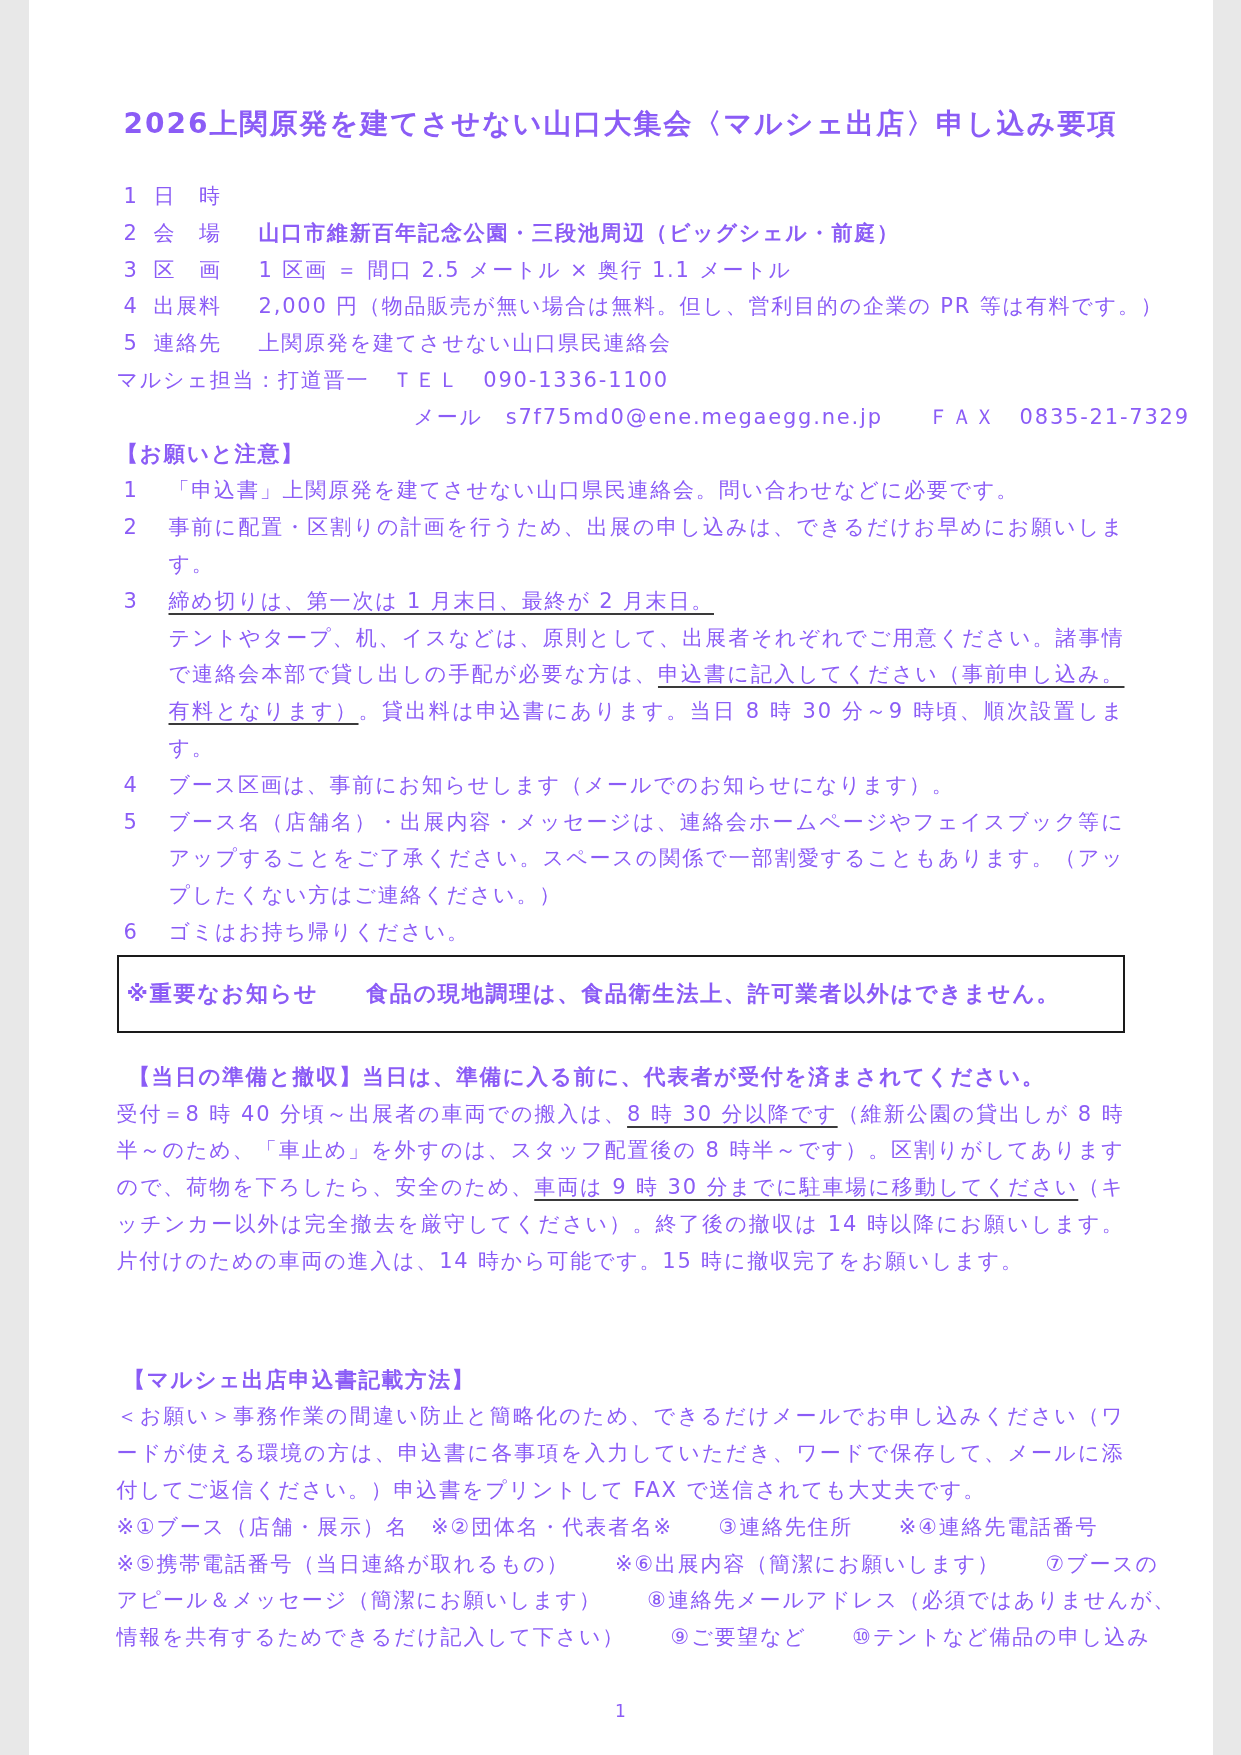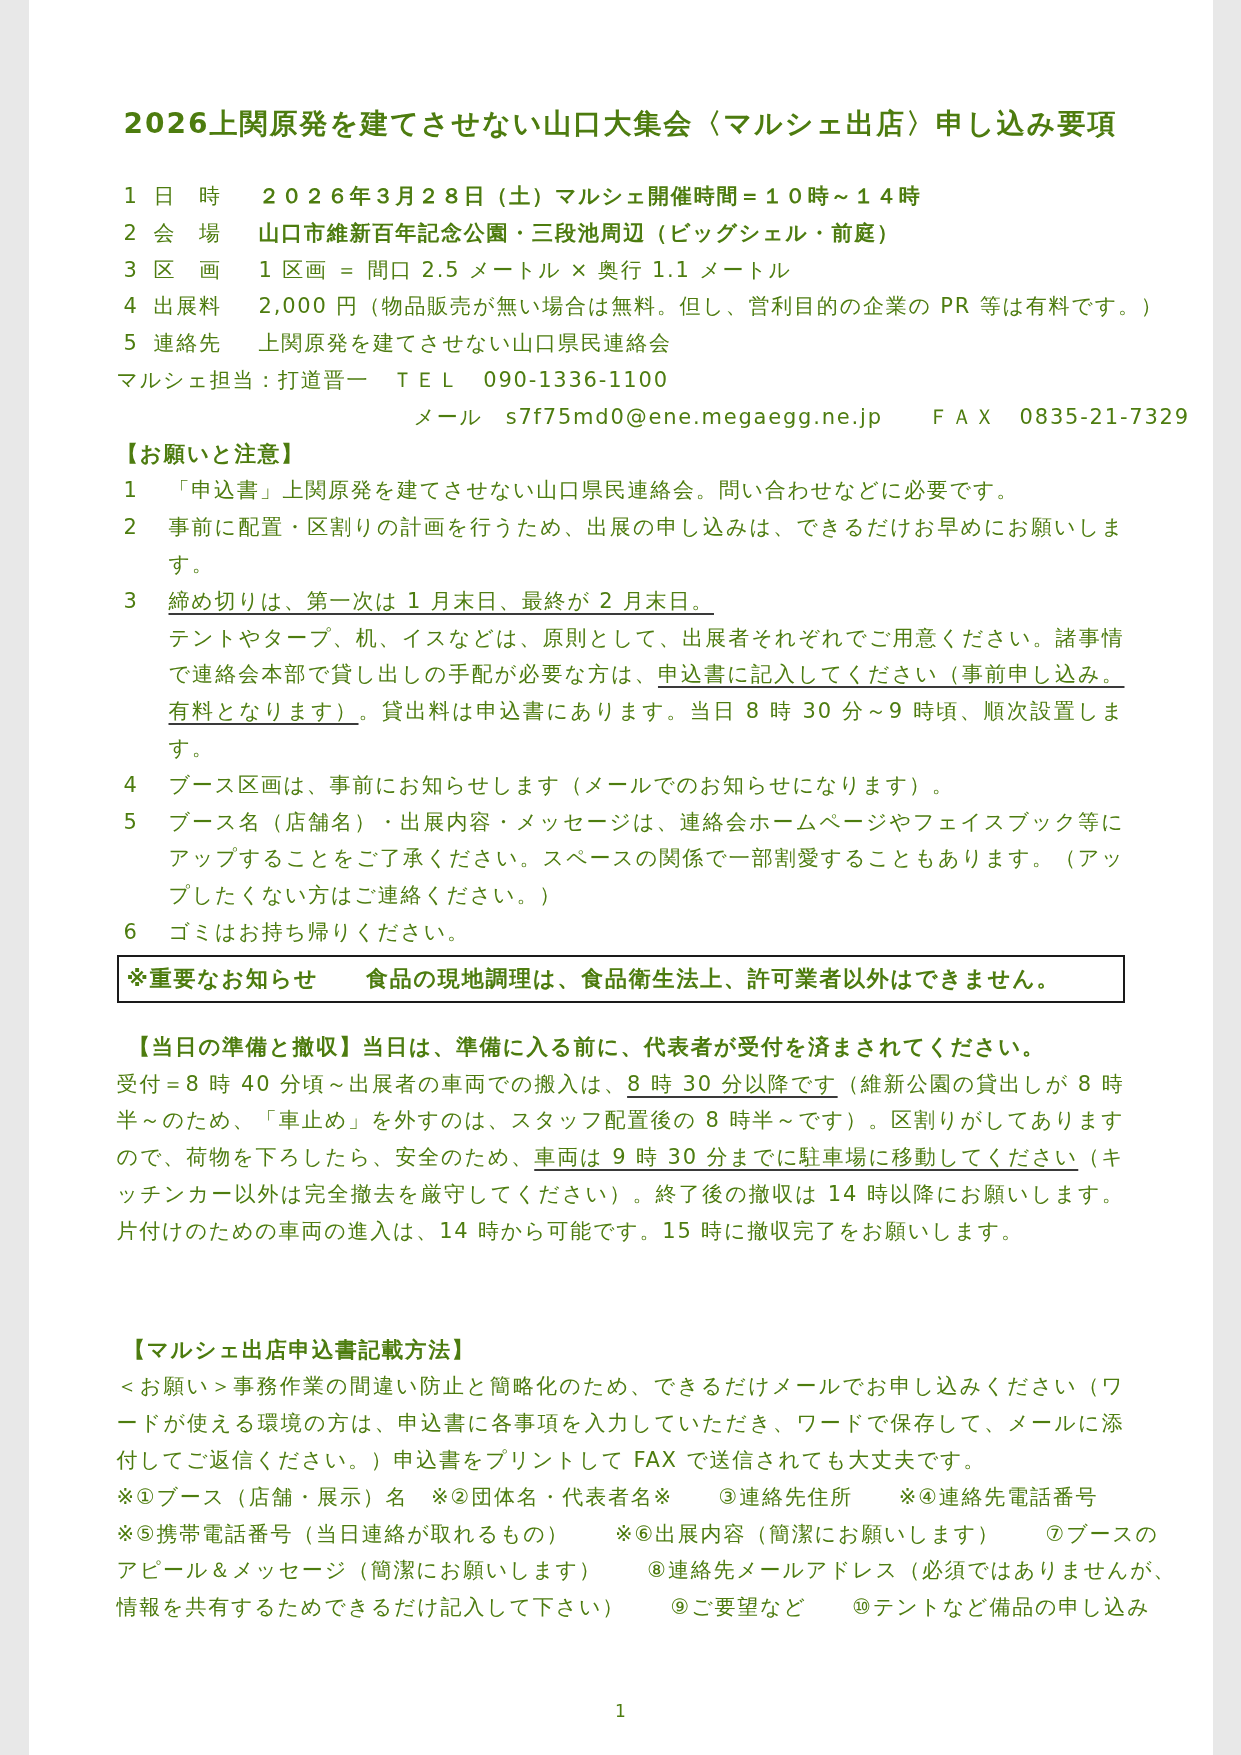--- a/index.html
+++ b/index.html
@@ -1,18 +1,18 @@
 <!DOCTYPE html>
 <html><head>
 <meta charset="utf-8">
 <style>
   html,body{margin:0;padding:0;background:#e8e8e8;}
   .page{
     width:1184px;height:1755px;background:#ffffff;position:relative;overflow:hidden;
-    margin:0 auto;font-family:"DejaVu Sans","Liberation Sans",sans-serif;color:#4d7c0f;
+    margin:0 auto;font-family:"DejaVu Sans","Liberation Sans",sans-serif;color:#8b5cf6;
   }
   .content{padding:104px 88px 0 88px;font-size:21px;line-height:36.8px;letter-spacing:1.8px;}
   .doc-title{
     font-size:28px;font-weight:bold;text-align:center;letter-spacing:2px;
     margin:0 0 34px 0;line-height:40px;white-space:nowrap;
   }
   .info-row{display:flex;white-space:nowrap;}
   .info-num{flex:none;width:30px;padding-left:7px;}
   .info-label{flex:none;width:78px;}
   .info-value{margin-left:27px;}
@@ -24,21 +24,21 @@
   .note-num{flex:none;width:45px;padding-left:7px;}
   .note-text{flex:1;text-align:justify;}
   .u{
     text-decoration:underline;
     text-decoration-thickness:2px;
     text-underline-offset:5px;
     text-decoration-color:#3a3a3a;
   }
   .notice-box{
     border:2px solid #1a1a1a;font-weight:bold;font-size:22px;
-    padding:5px 8px;margin-top:4px;line-height:34px;white-space:nowrap;
+    padding:20px 8px;margin-top:4px;line-height:34px;white-space:nowrap;
   }
   .prep-heading{margin:26px 0 0 12px;white-space:nowrap;}
   .body-par{margin:0;text-align:justify;}
   .app-heading{margin:82px 0 0 7px;}
   .fields-line{white-space:nowrap;}
   .page-number{
     position:absolute;bottom:34px;left:0;width:100%;text-align:center;
     font-size:17px;letter-spacing:0;
   }
 </style>
@@ -47,21 +47,20 @@
 
 <div class="page">
   <div class="content">
 
     <h1 class="doc-title">2026上関原発を建てさせない山口大集会〈マルシェ出店〉申し込み要項</h1>
 
     <div>
       <div class="info-row">
         <span class="info-num">1</span>
         <span class="info-label">日　時</span>
-        <span class="info-value bold-value">２０２６年３月２８日（土）マルシェ開催時間＝１０時～１４時</span>
       </div>
       <div class="info-row">
         <span class="info-num">2</span>
         <span class="info-label">会　場</span>
         <span class="info-value bold-value">山口市維新百年記念公園・三段池周辺（ビッグシェル・前庭）</span>
       </div>
       <div class="info-row">
         <span class="info-num">3</span>
         <span class="info-label">区　画</span>
         <span class="info-value">1 区画 ＝ 間口 2.5 メートル × 奥行 1.1 メートル</span>

